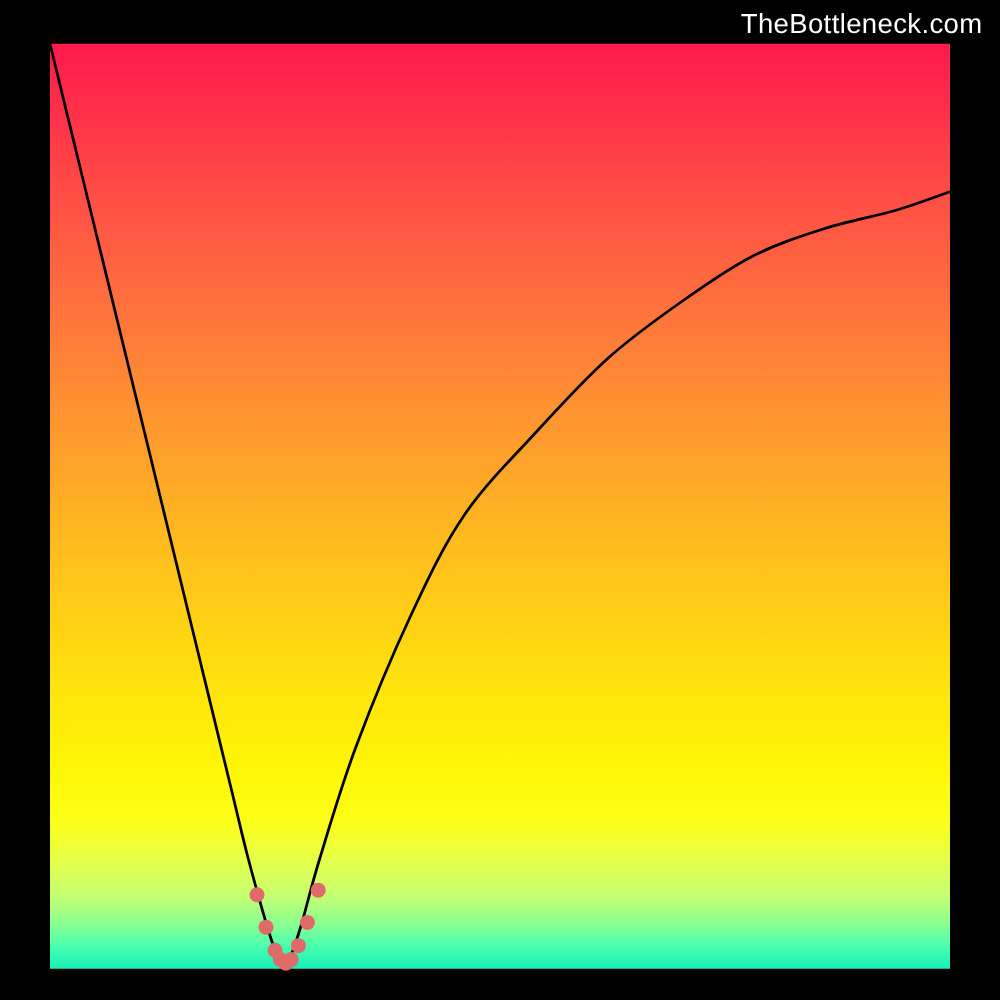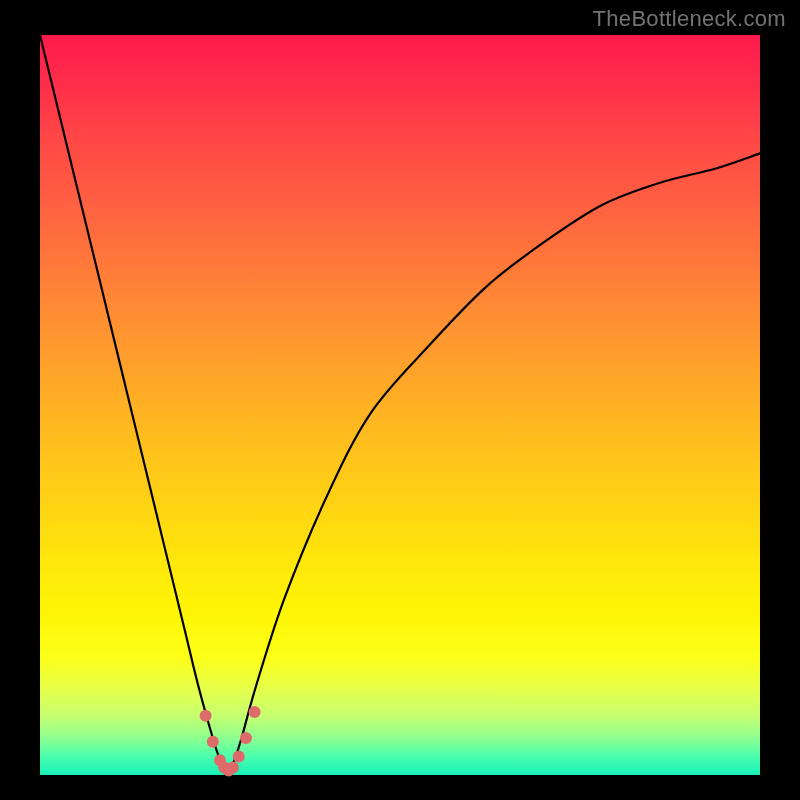--- a/index.html
+++ b/index.html
@@ -43,21 +43,21 @@
       #8eff90 95%,
       #4affad 97.5%,
       #18f0b9 100%
     );
   }
   .watermark {
     position: absolute;
     top: 6px;
     right: 14px;
     font-size: 22px;
-    color: #737373;
+    color: #ffffff;
     font-weight: 500;
     letter-spacing: 0.3px;
   }
   svg.curve {
     position: absolute;
     left: 40px;
     top: 35px;
     width: 720px;
     height: 740px;
     overflow: visible;

